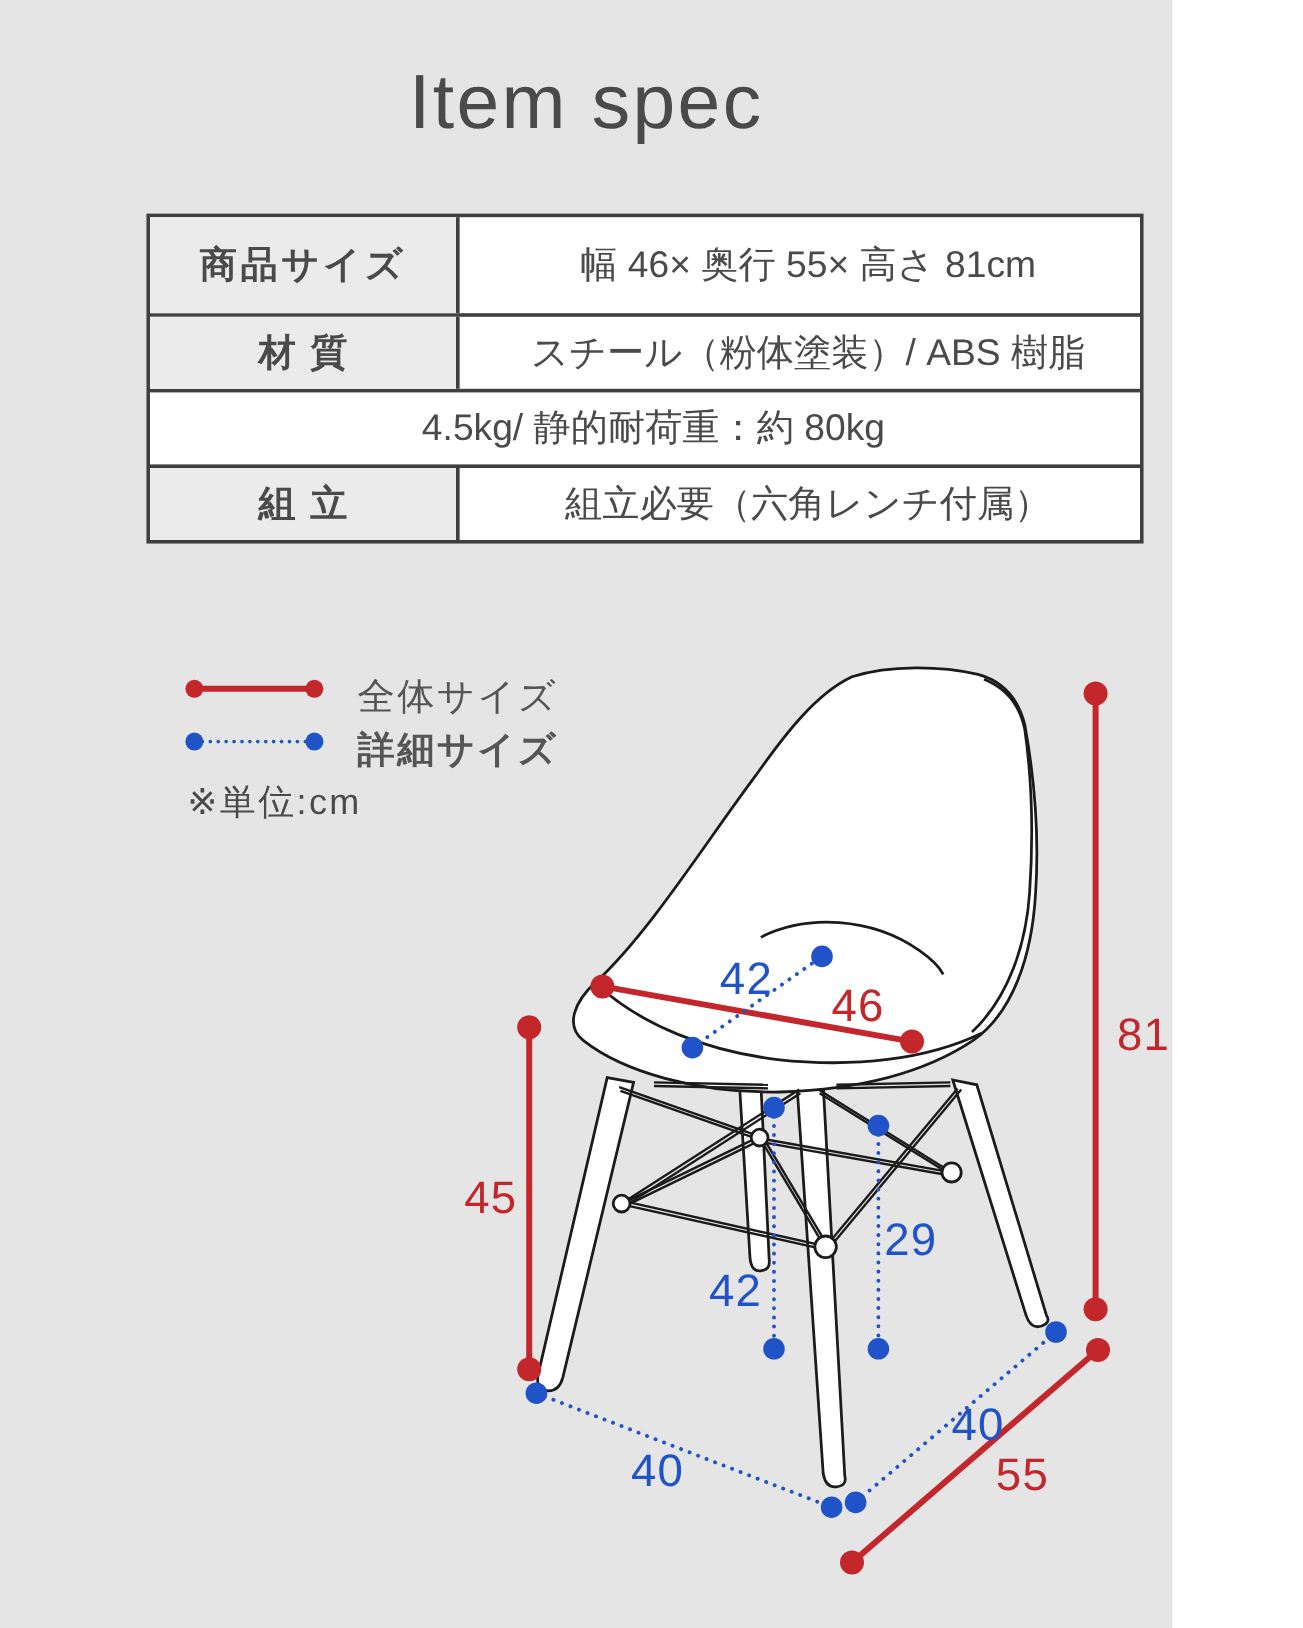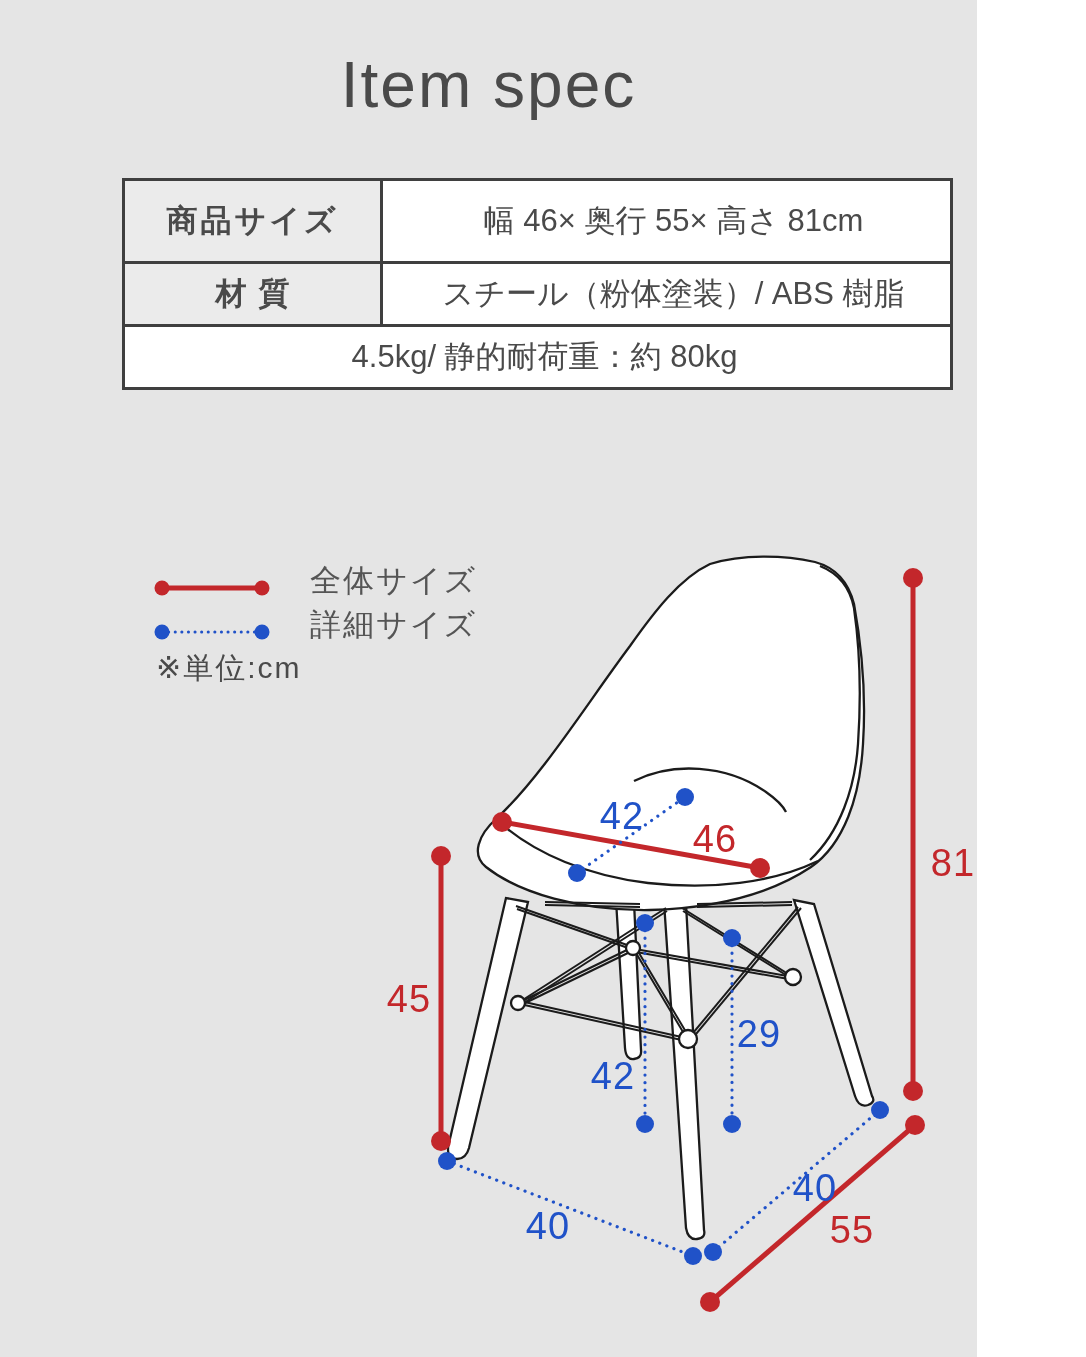--- a/index.html
+++ b/index.html
@@ -18,23 +18,23 @@
   .spec-label{width:258px;min-width:258px;background:#ebebeb;border-right:3px solid #3f3f3f;
               display:flex;align-items:center;justify-content:center;
               font-size:31px;font-weight:700;color:#4a4a4a;letter-spacing:3px;box-sizing:border-box;}
   .spec-row:nth-child(n+2) .spec-label{letter-spacing:12px;text-indent:12px;}
   .spec-value{flex:1;display:flex;flex-direction:row;justify-content:center;
               padding:14px 10px 14px 24px;font-size:31px;color:#4a4a4a;line-height:44px;box-sizing:border-box;}
   .row-tall .spec-value{padding-top:18px;padding-bottom:18px;}
   .row-short .spec-value{padding-top:8px;padding-bottom:8px;}
 
   
-  .legend-row{position:absolute;left:150px;display:flex;align-items:flex-end;gap:36px;}
+  .legend-row{position:absolute;left:150px;display:flex;align-items:flex-start;gap:24px;}
   .legend-row.overall{top:560px;}
-  .legend-row.detail{top:604px;}
+  .legend-row.detail{top:604px;font-weight:bold;}
   .legend-text{font-size:31px;color:#555555;letter-spacing:2px;}
   .unit-note{position:absolute;left:156px;top:648px;font-size:30px;color:#4a4a4a;letter-spacing:2px;}
 
   
   .diagram-svg{position:absolute;left:0;top:0;width:1086px;height:1357px;}
   .dim{position:absolute;width:64px;height:48px;line-height:48px;text-align:center;
        font-size:38px;font-weight:500;letter-spacing:1px;}
   .dim.red{color:#c3272b;}
   .dim.blue{color:#2052c8;}
   .dim-46{left:683px;top:815px;}
@@ -63,20 +63,26 @@
     </div>
     <div class="spec-row row-short">
       <div class="spec-label">材質</div>
       <div class="spec-value">
         <span>スチール（粉体塗装）/ ABS 樹脂</span>
       </div>
     </div>
     <div class="spec-row row-short">
       <div class="spec-value">
         <span>4.5kg/ 静的耐荷重：約 80kg</span>
+      </div>
+    </div>
+    <div class="spec-row row-short">
+      <div class="spec-label">組立</div>
+      <div class="spec-value">
+        <span>組立必要（六角レンチ付属）</span>
       </div>
     </div>
   </div>
 
   <div class="legend-row overall">
     <svg width="124" height="28">
       <line x1="12" y1="14" x2="112" y2="14" stroke="#c3272b" stroke-width="5"></line>
       <circle cx="12" cy="14" r="7.5" fill="#c3272b"></circle>
       <circle cx="112" cy="14" r="7.5" fill="#c3272b"></circle>
     </svg>

